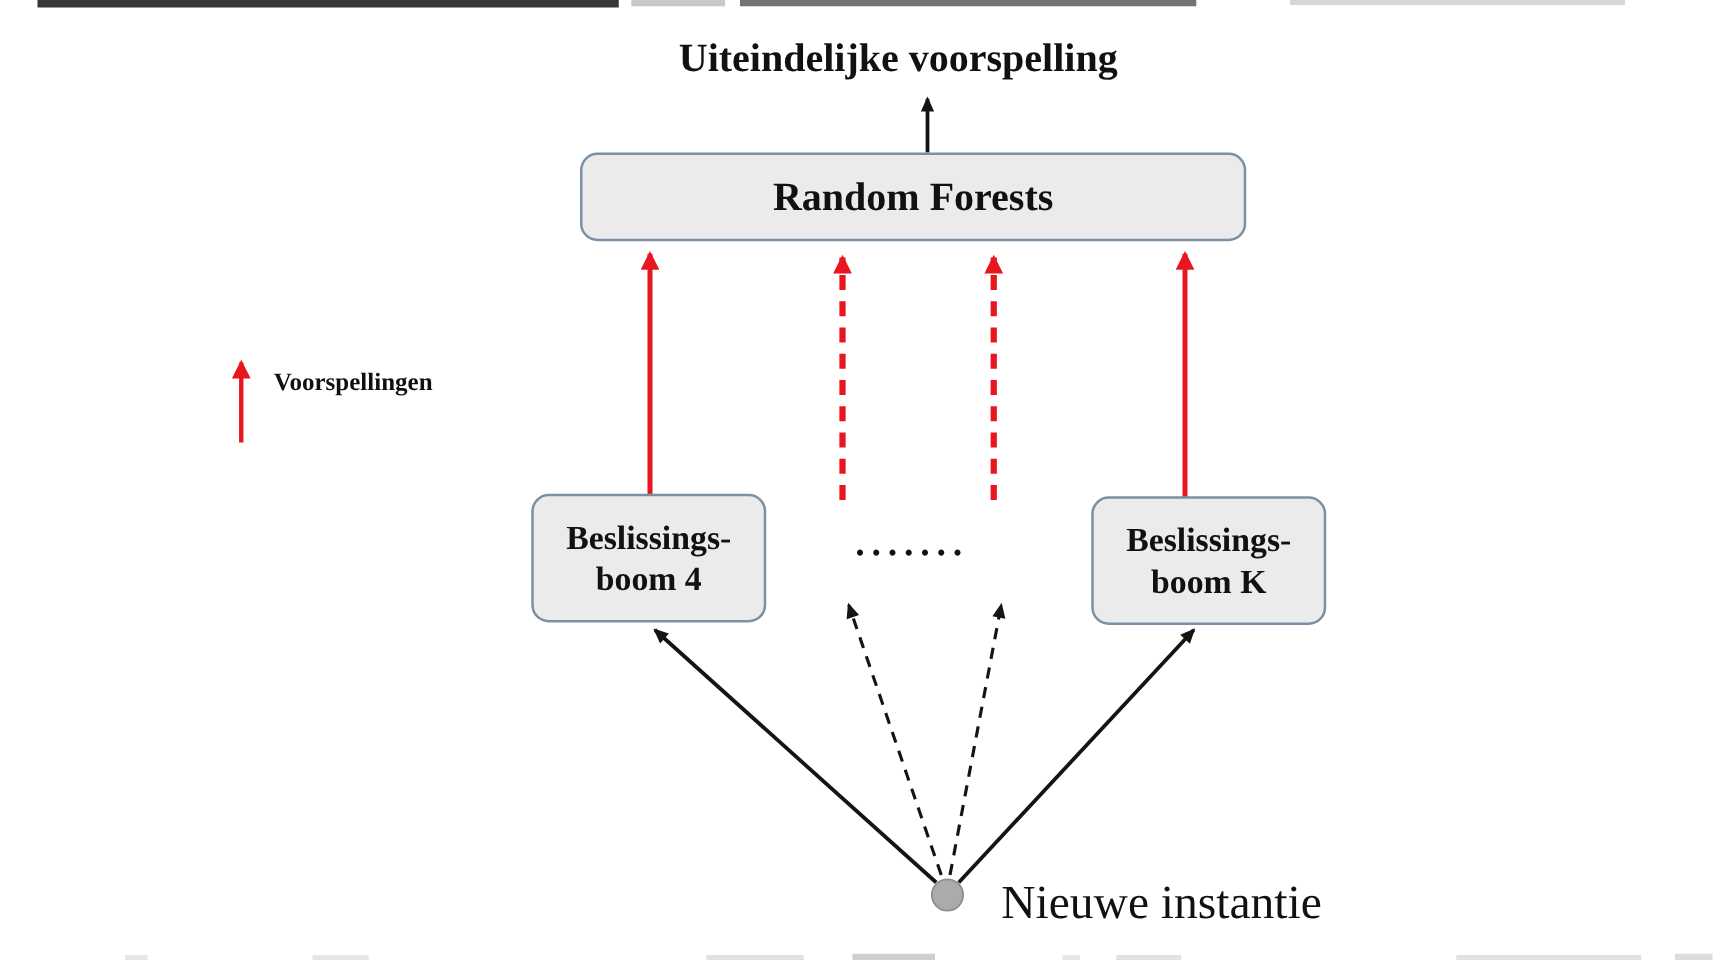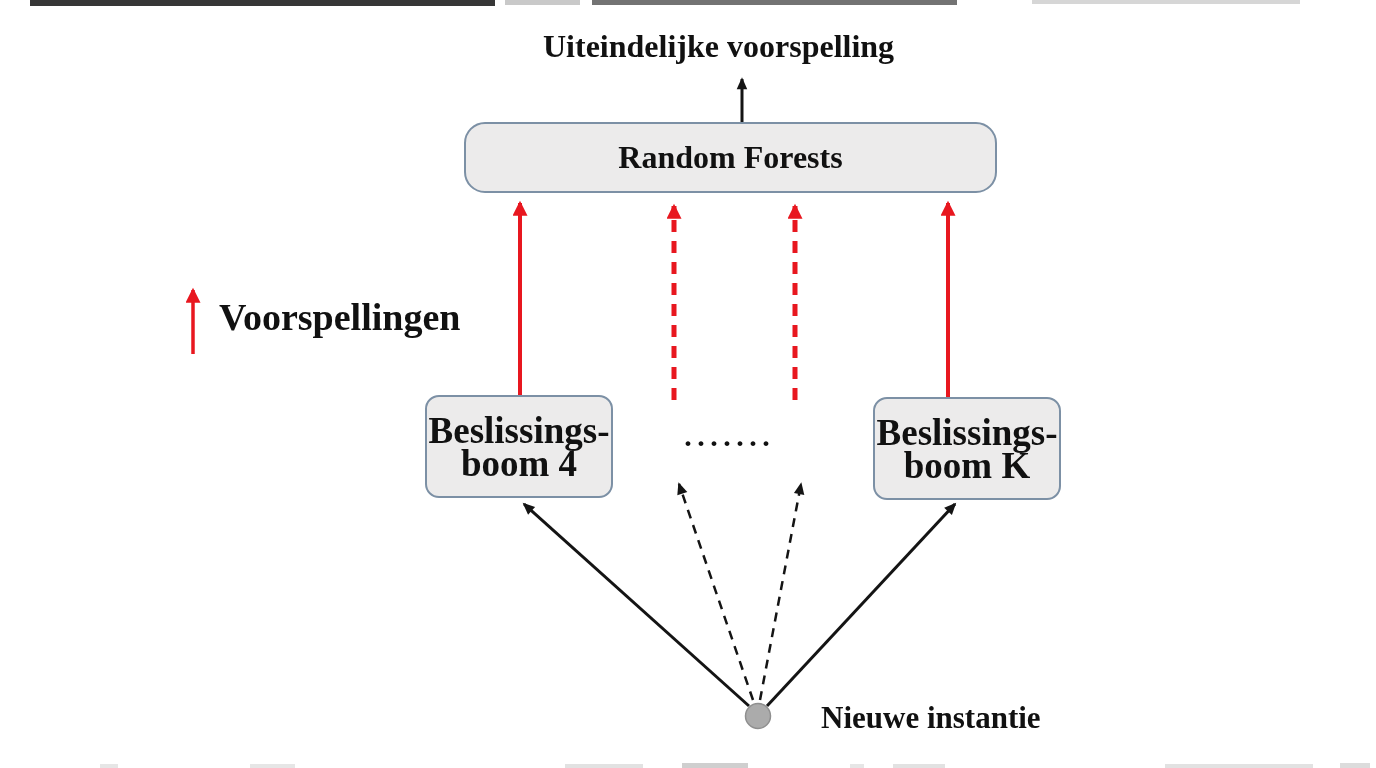--- a/index.html
+++ b/index.html
@@ -9,40 +9,39 @@
     font-family:"Liberation Serif","DejaVu Serif",serif;
     color:var(--text,#111);
   }
   .abs{position:absolute;}
   
   .title{
     top:28px;left:543px;width:450px;height:42px;
     font-size:32px;font-weight:bold;text-align:left;letter-spacing:0px;
   }
   .legend-label{
-    top:295px;left:219px;font-size:38px;font-weight:bold;white-space:nowrap;
+    top:295px;left:219px;font-size:20px;font-weight:bold;white-space:nowrap;
   }
   .instance-label{
-    top:700px;left:801px;font-size:31px;font-weight:bold;white-space:nowrap;margin-left:20px;
+    top:700px;left:801px;font-size:38px;font-weight:normal;white-space:nowrap;
   }
   
   .node-box{
     background:var(--box-fill,#ECEBEB);
     border:2px solid var(--box-border,#7C90A5);
     border-radius:14px;
     display:flex;flex-direction:column;align-items:center;justify-content:center;
     font-weight:bold;box-sizing:border-box;
   }
   .forest-box{
     top:122px;left:464px;width:533px;height:71px;
     font-size:32px;
-    border-radius:21px;
   }
   .tree-box{
-    width:188px;height:103px;font-size:37px;line-height:33px;text-align:center;
+    width:188px;height:103px;font-size:27px;line-height:33px;text-align:center;
   }
   .tree-box-1{top:395px;left:425px;}
   .tree-box-k{top:397px;left:873px;}
   .dots{
     top:425px;left:683px;width:90px;height:36px;
     font-size:30px;font-weight:bold;text-align:center;letter-spacing:3px;
     line-height:36px;
   }
   
   svg{position:absolute;top:0;left:0;}

